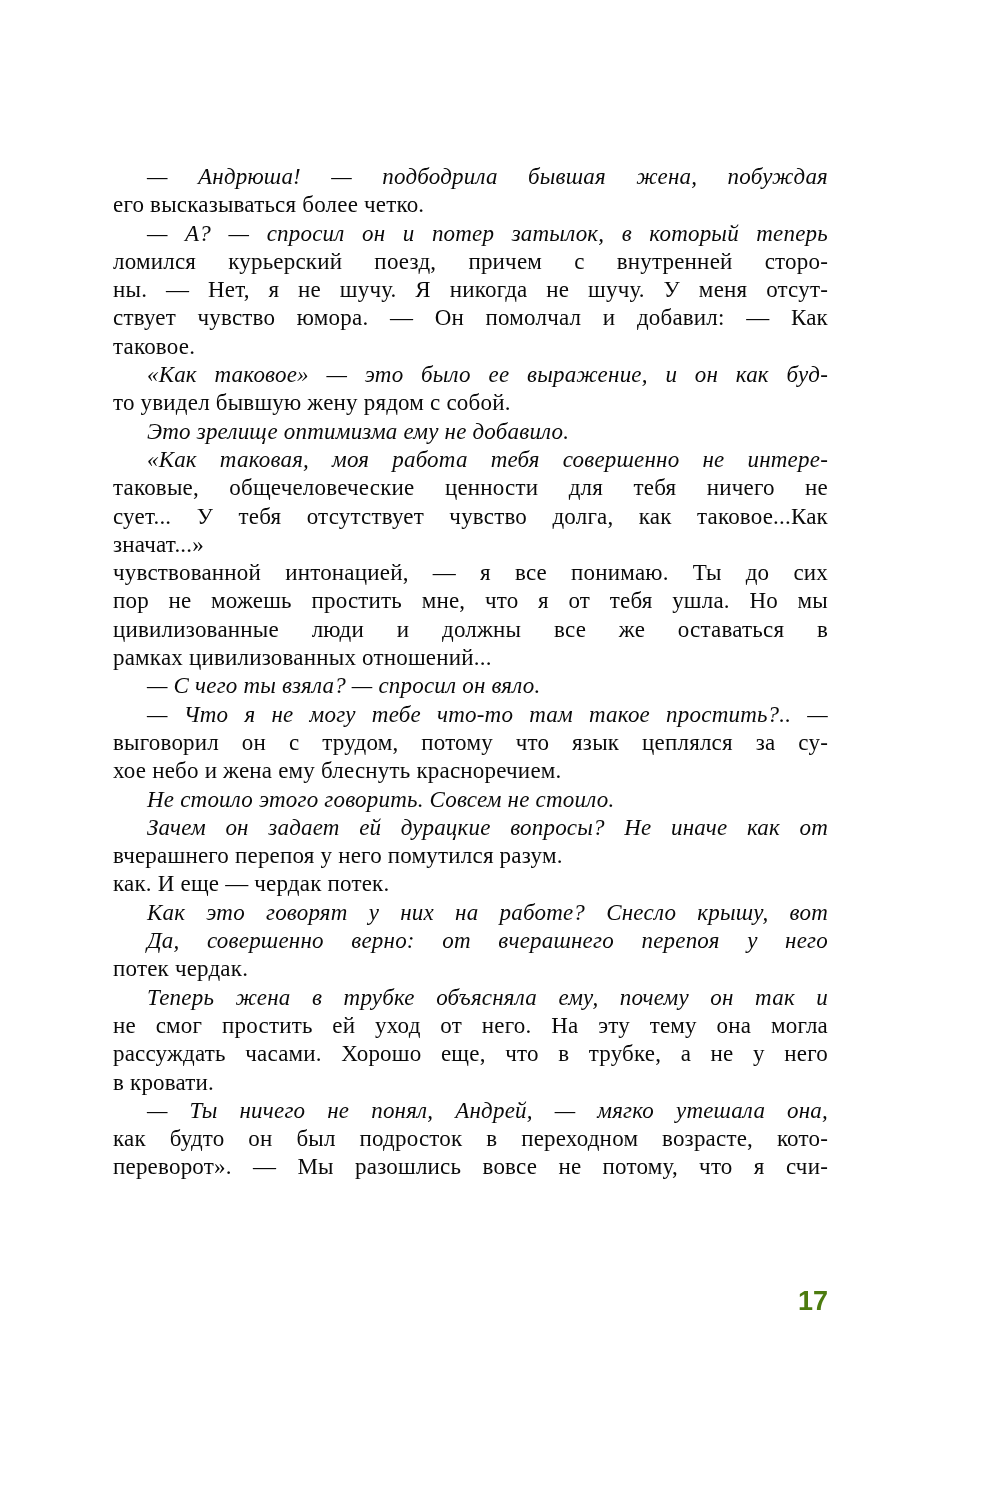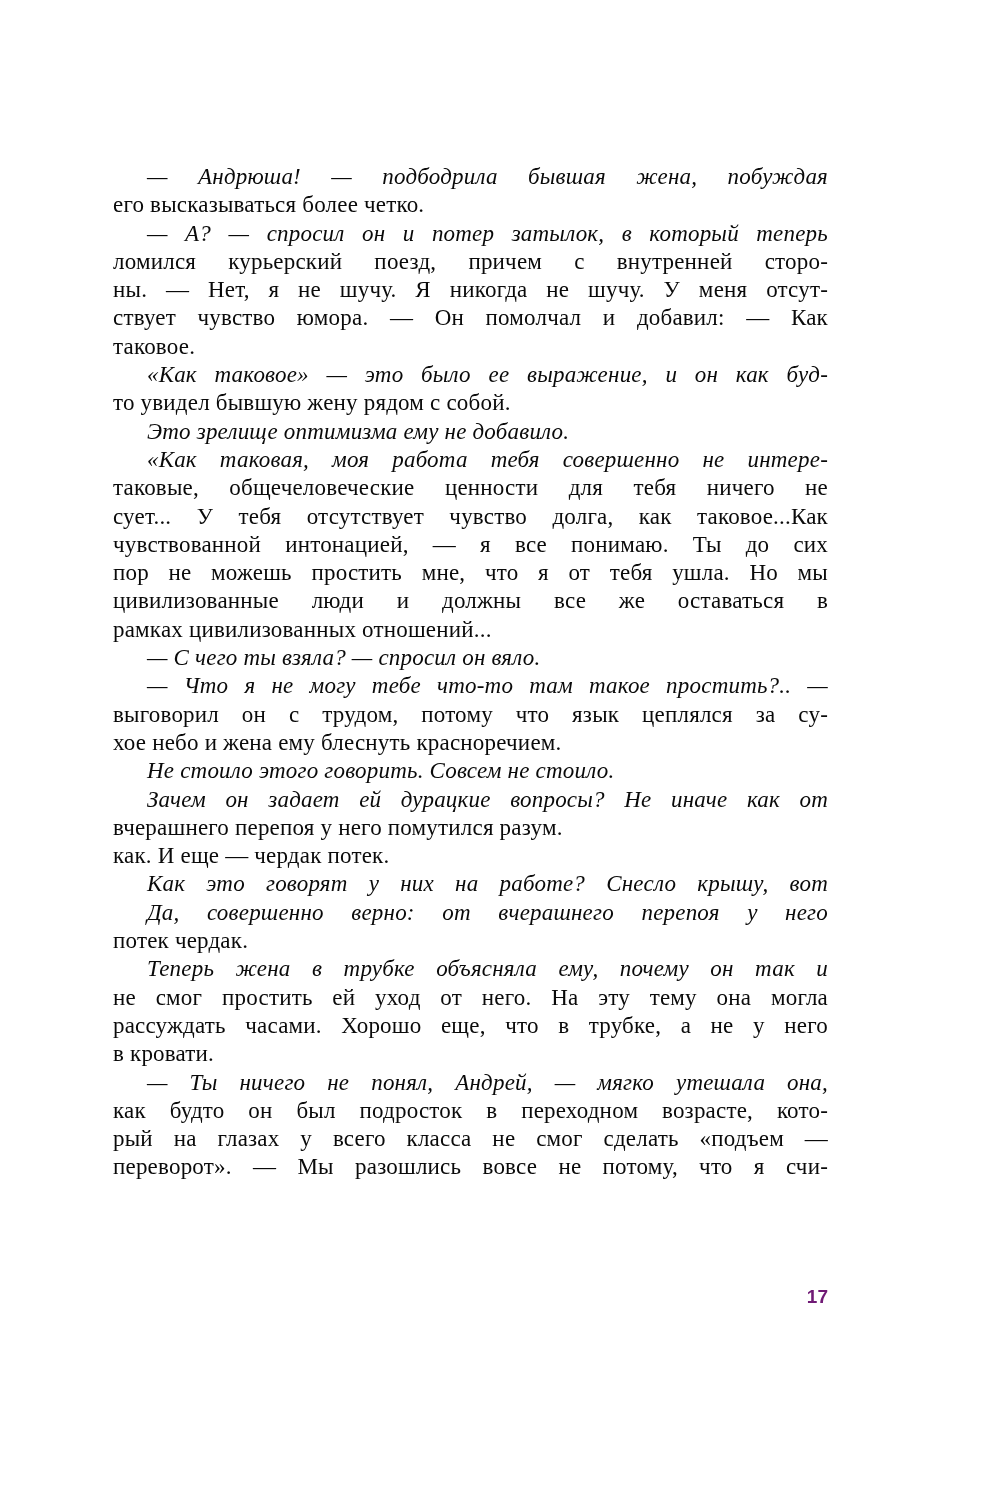--- a/index.html
+++ b/index.html
@@ -45,42 +45,43 @@
   .line.indent {
     text-indent: 34px;
     font-style: italic;
   }
   .page-number {
     position: absolute;
     top: 1286px;
     right: 172px;
     font-family: "Liberation Sans", "DejaVu Sans", sans-serif;
     font-weight: 700;
-    font-size: 19px;
-    color: #701a75;
+    font-size: 27px;
+    color: #4d7c0f;
   }
 </style>
 </head>
 <body>
 
 <div class="page">
   <div class="text-block">
       <div class="line indent">— Андрюша! — подбодрила бывшая жена, побуждая</div>
       <div class="line end">его высказываться более четко.</div>
       <div class="line indent">— А? — спросил он и потер затылок, в который теперь</div>
       <div class="line">ломился курьерский поезд, причем с внутренней сторо-</div>
       <div class="line">ны. — Нет, я не шучу. Я никогда не шучу. У меня отсут-</div>
       <div class="line">ствует чувство юмора. — Он помолчал и добавил: — Как</div>
       <div class="line end">таковое.</div>
       <div class="line indent">«Как таковое» — это было ее выражение, и он как буд-</div>
       <div class="line end">то увидел бывшую жену рядом с собой.</div>
       <div class="line indent end">Это зрелище оптимизма ему не добавило.</div>
       <div class="line indent">«Как таковая, моя работа тебя совершенно не интере-</div>
       <div class="line">таковые, общечеловеческие ценности для тебя ничего не</div>
       <div class="line">сует... У тебя отсутствует чувство долга, как таковое...Как</div>
+      <div class="line end">значат...»</div>
       <div class="line">чувствованной интонацией, — я все понимаю. Ты до сих</div>
       <div class="line">пор не можешь простить мне, что я от тебя ушла. Но мы</div>
       <div class="line">цивилизованные люди и должны все же оставаться в</div>
       <div class="line end">рамках цивилизованных отношений...</div>
       <div class="line indent end">— С чего ты взяла? — спросил он вяло.</div>
       <div class="line indent">— Что я не могу тебе что-то там такое простить?.. —</div>
       <div class="line">выговорил он с трудом, потому что язык цеплялся за су-</div>
       <div class="line end">хое небо и жена ему блеснуть красноречием.</div>
       <div class="line indent end">Не стоило этого говорить. Совсем не стоило.</div>
       <div class="line indent">Зачем он задает ей дурацкие вопросы? Не иначе как от</div>
@@ -88,17 +89,16 @@
       <div class="line end">как. И еще — чердак потек.</div>
       <div class="line indent">Как это говорят у них на работе? Снесло крышу, вот</div>
       <div class="line indent">Да, совершенно верно: от вчерашнего перепоя у него</div>
       <div class="line end">потек чердак.</div>
       <div class="line indent">Теперь жена в трубке объясняла ему, почему он так и</div>
       <div class="line">не смог простить ей уход от него. На эту тему она могла</div>
       <div class="line">рассуждать часами. Хорошо еще, что в трубке, а не у него</div>
       <div class="line end">в кровати.</div>
       <div class="line indent">— Ты ничего не понял, Андрей, — мягко утешала она,</div>
       <div class="line">как будто он был подросток в переходном возрасте, кото-</div>
-      <div class="line">рый на глазах у всего класса не смог сделать «подъем —</div>
       <div class="line">переворот». — Мы разошлись вовсе не потому, что я счи-</div>
     </div>
   <div class="page-number">17</div>
 </div>
 
 </body></html>

